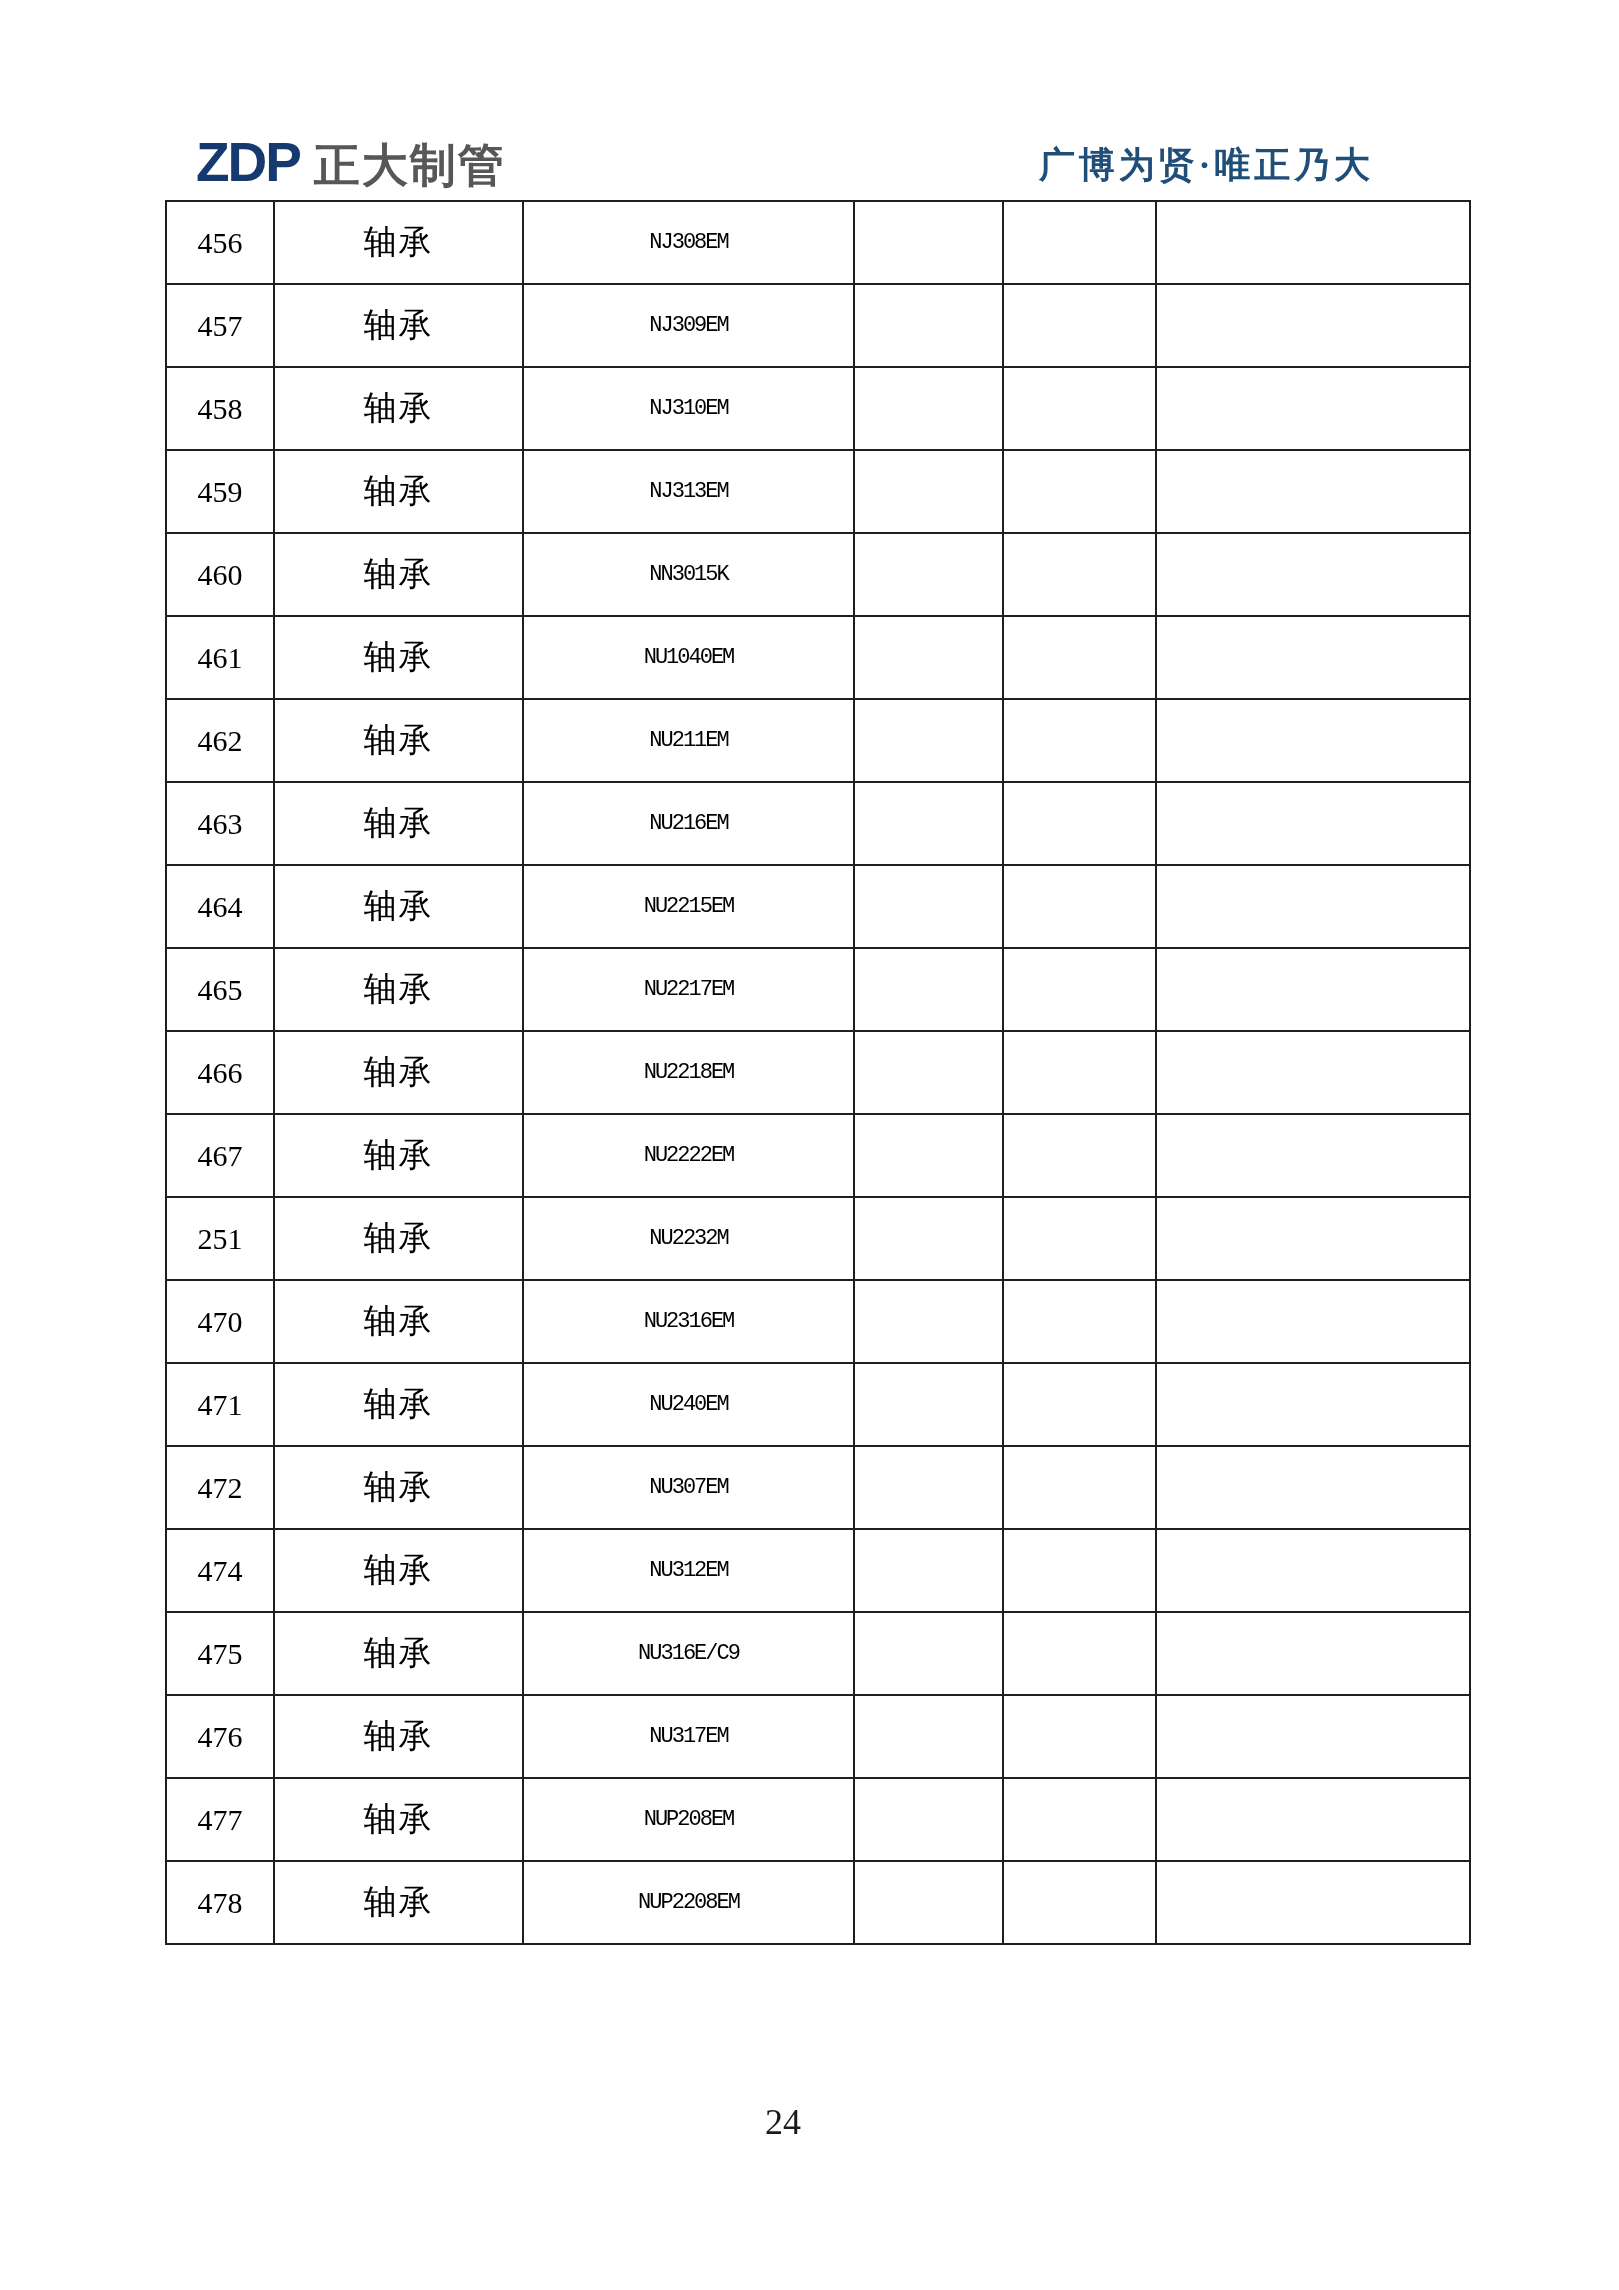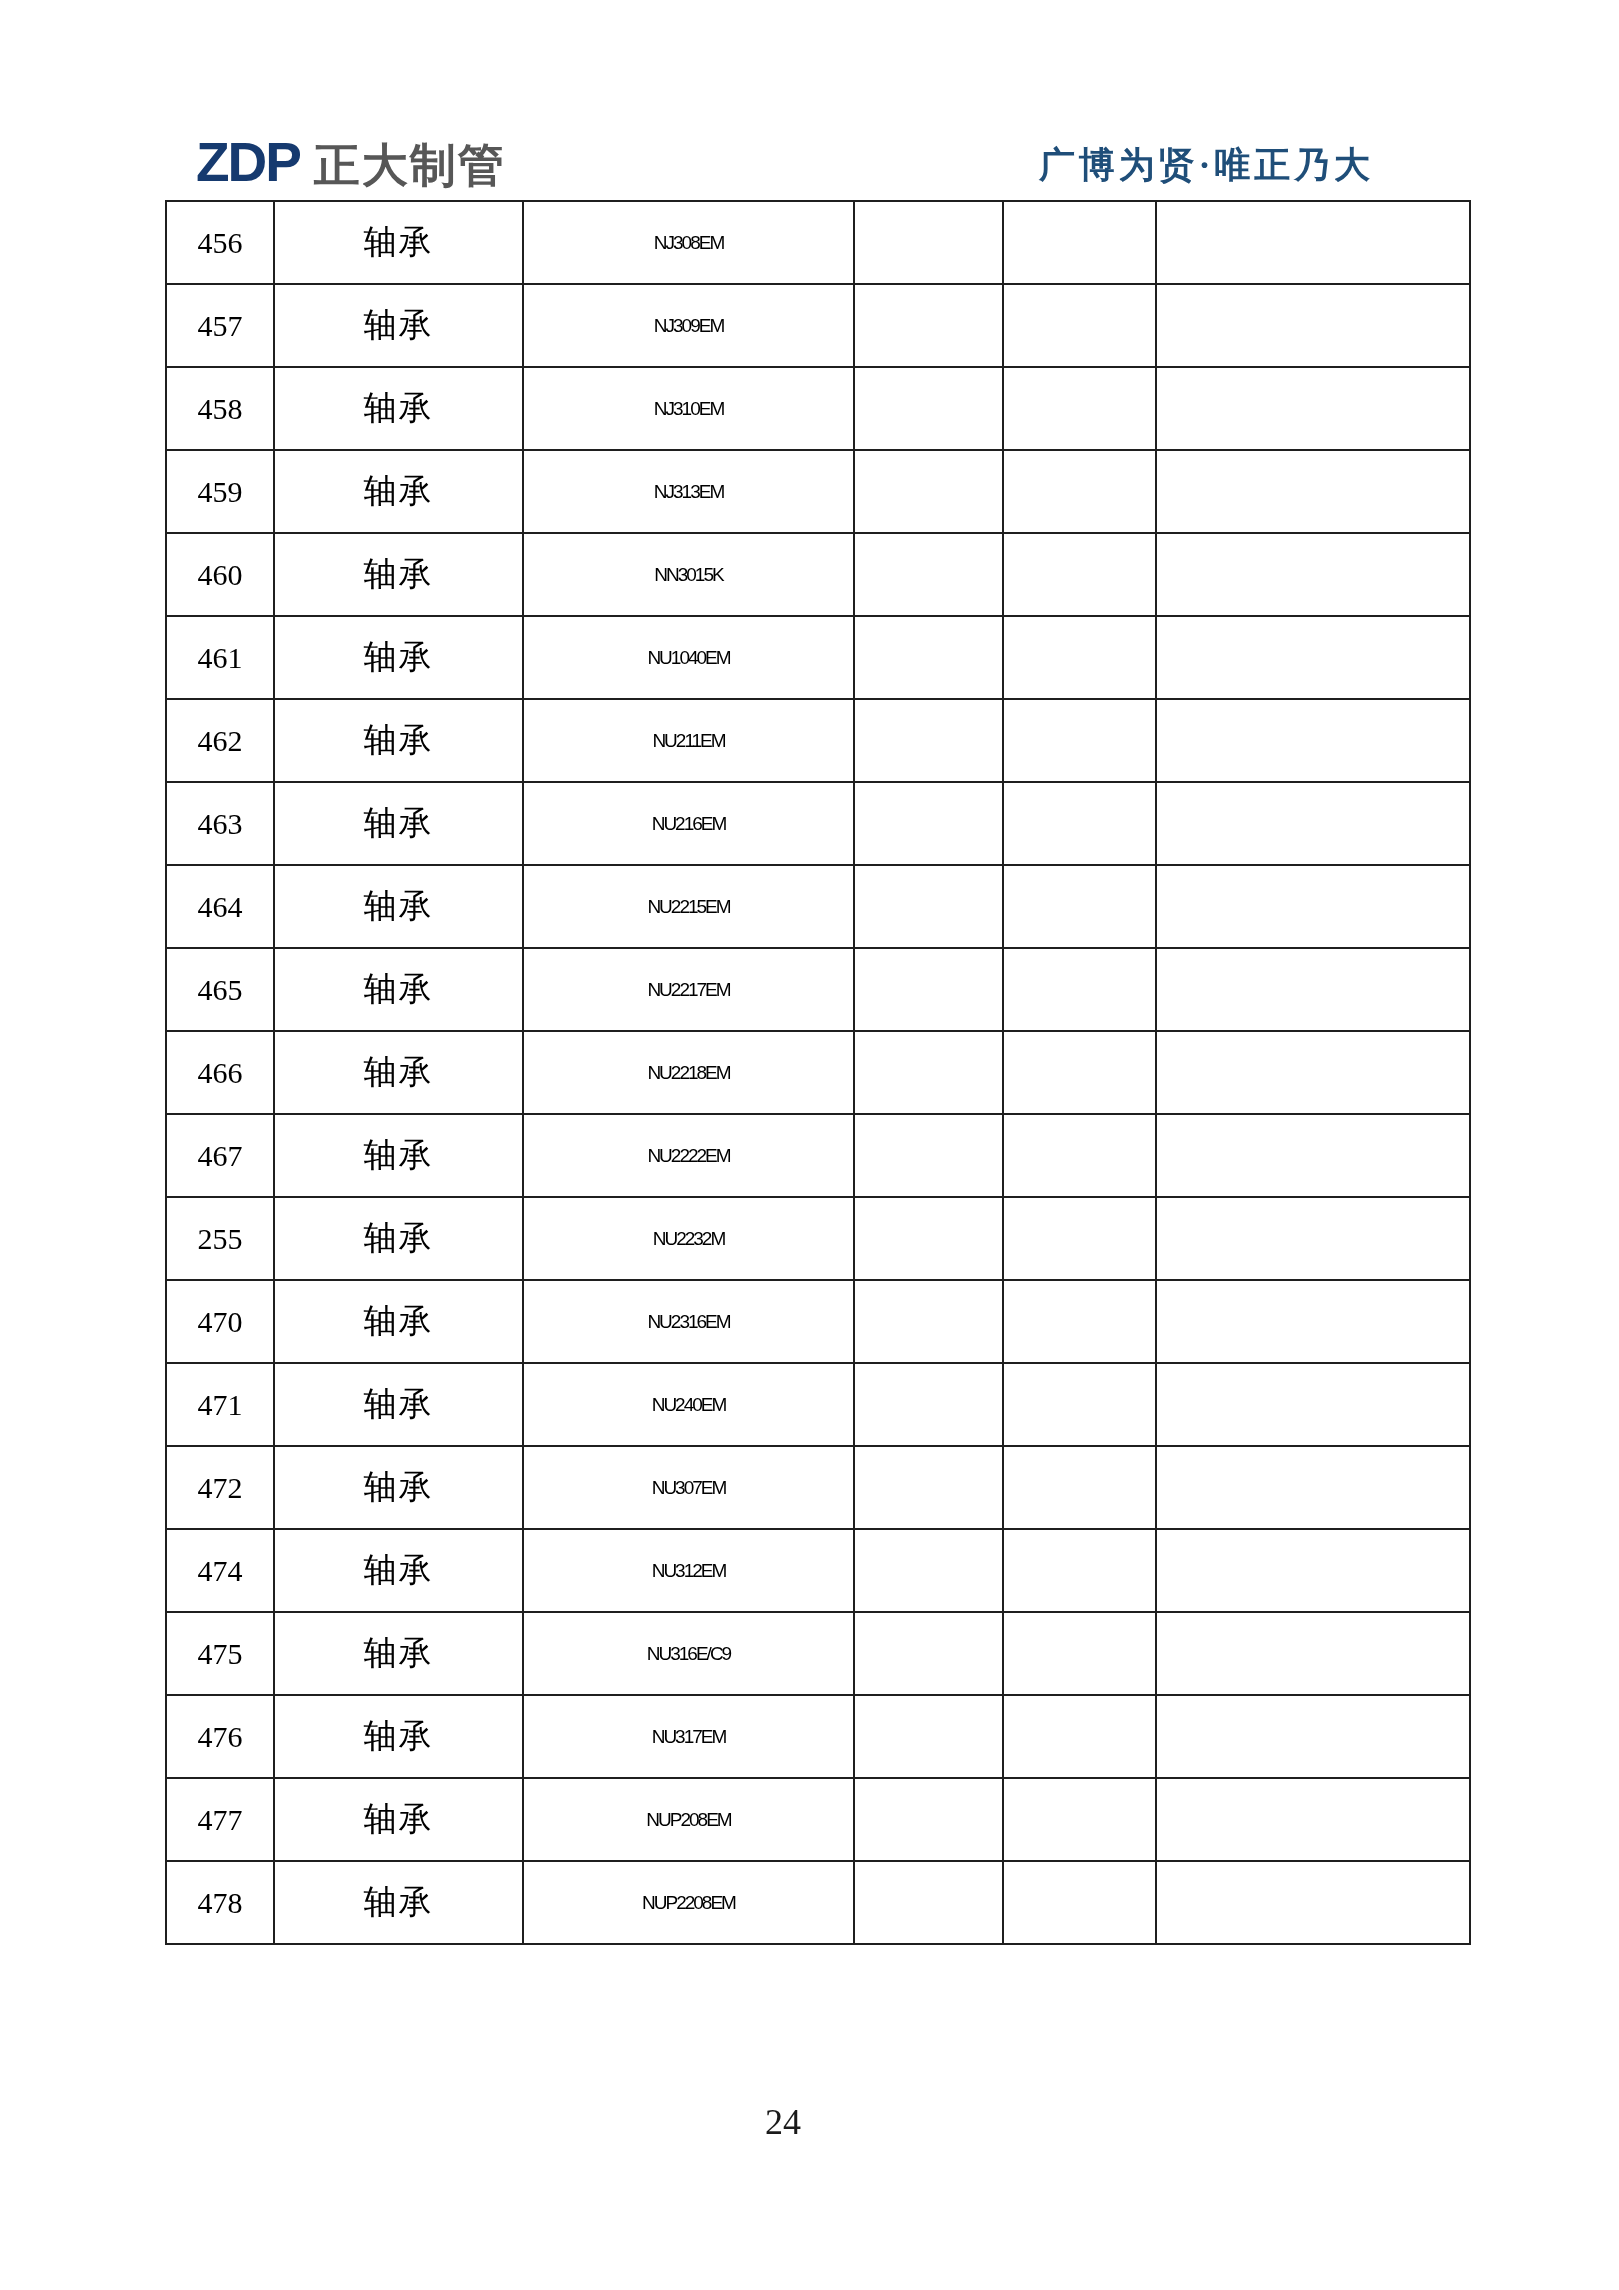--- a/index.html
+++ b/index.html
@@ -81,22 +81,22 @@
     font-family: "Liberation Serif", serif;
     font-size: 30px;
     border-radius: 13px;
   }
   td.cell-name {
     font-family: "Liberation Serif", serif;
     font-size: 33px;
     letter-spacing: 2px;
   }
   td.cell-model {
-    font-family: Liberation Sans, sans-serif;
-    font-size: 19px;
+    font-family: Liberation Mono, monospace;
+    font-size: 22px;
     letter-spacing: -2px;
   }
   td.cell-empty {
     font-size: 29px;
   }
 
   
   .page-number {
     position: absolute;
     left: 0;
@@ -220,21 +220,21 @@
         </tr>
         <tr>
           <td class="cell-no">467</td>
           <td class="cell-name">轴承</td>
           <td class="cell-model">NU2222EM</td>
           <td class="cell-empty"></td>
           <td class="cell-empty"></td>
           <td class="cell-empty"></td>
         </tr>
         <tr>
-          <td class="cell-no">255</td>
+          <td class="cell-no">251</td>
           <td class="cell-name">轴承</td>
           <td class="cell-model">NU2232M</td>
           <td class="cell-empty"></td>
           <td class="cell-empty"></td>
           <td class="cell-empty"></td>
         </tr>
         <tr>
           <td class="cell-no">470</td>
           <td class="cell-name">轴承</td>
           <td class="cell-model">NU2316EM</td>

